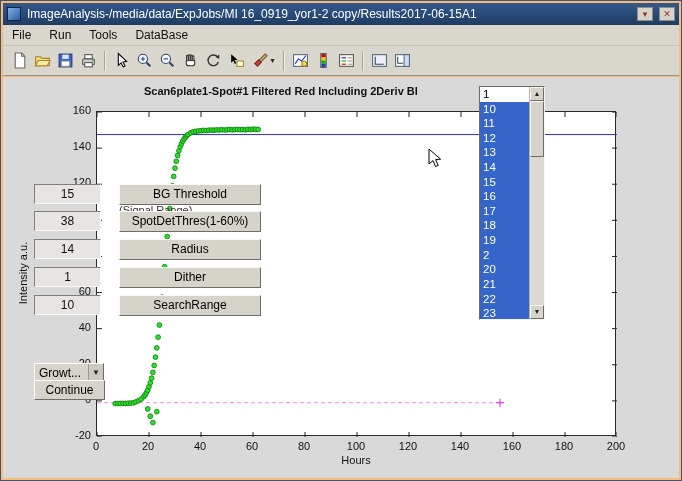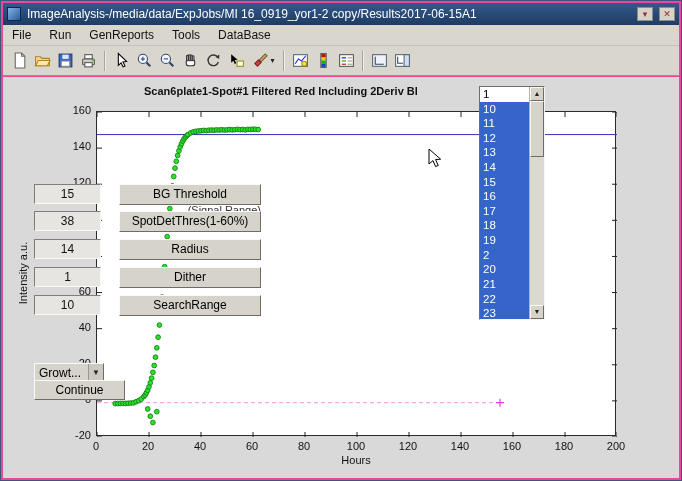--- a/index.html
+++ b/index.html
@@ -1,17 +1,17 @@
 <!DOCTYPE html>
 <html><head>
 <meta charset="utf-8">
 <style>
   html,body{margin:0;padding:0;background:#888;}
   *{box-sizing:border-box;}
-  .win{position:relative;width:682px;height:481px;background:#ec4899;border:1px solid #3a567c;
+  .win{position:relative;width:682px;height:481px;background:#fdba74;border:1px solid #3a567c;
        font-family:"Liberation Sans",sans-serif;overflow:hidden;}
   
   .titlebar{position:absolute;left:2px;top:2px;right:2px;height:22px;
             background:linear-gradient(180deg,#33598c,#1e3c63);display:flex;align-items:center;
             color:#fff;font-size:12px;padding:0 4px;gap:6px;}
   .app-icon{width:14px;height:14px;background:linear-gradient(135deg,#7fb2e8,#2b5b9e);
             border:1px solid #0e2746;flex:0 0 auto;}
   .title-text{flex:1;white-space:nowrap;overflow:hidden;}
   .winbtn{width:16px;height:14px;background:#d6d3ca;border:1px solid #8f8c83;color:#9c2c2c;
           font-size:9px;line-height:12px;text-align:center;flex:0 0 auto;}
@@ -37,29 +37,29 @@
   .xlabel{position:absolute;left:305px;top:453px;width:100px;text-align:center;font-size:11px;color:#111;z-index:2;}
   .ylabel{position:absolute;left:-43px;top:266px;width:130px;text-align:center;font-size:11px;color:#111;
           transform:rotate(-90deg);z-index:2;white-space:nowrap;}
   
   .efield{position:absolute;left:33px;width:67px;height:20px;background:#e6e5e1;
           border:1px solid;border-color:#807e76 #fbfaf6 #fbfaf6 #807e76;
           text-align:center;font-size:12px;line-height:18px;color:#111;z-index:5;}
   .pbtn{position:absolute;left:118px;width:142px;height:21px;background:#d6d3ca;
         border:1px solid;border-color:#fbfaf6 #6e6c64 #6e6c64 #fbfaf6;
         text-align:center;font-size:12px;line-height:19px;color:#000;z-index:5;}
-  .sub-label{position:absolute;left:118px;top:203px;width:142px;text-align:right;
+  .sub-label{position:absolute;left:118px;top:203px;width:142px;text-align:left;
              font-size:11px;color:#333;z-index:4;}
   .popup{position:absolute;left:33px;top:356px;width:70px;height:20px;background:#d6d3ca;
          border:1px solid;border-color:#fbfaf6 #6e6c64 #6e6c64 #fbfaf6;display:flex;
          font-size:12px;color:#000;z-index:5;margin-top:6px;}
   .popup-label{flex:1;padding:2px 0 0 4px;white-space:nowrap;overflow:hidden;}
   .popup-arrow{width:15px;background:#ccc9c0;border-left:1px solid #9a978e;text-align:center;
                font-size:8px;line-height:18px;color:#222;}
-  .cbtn{position:absolute;left:33px;top:379px;width:91px;height:20px;background:#d6d3ca;
+  .cbtn{position:absolute;left:33px;top:379px;width:71px;height:20px;background:#d6d3ca;
         border:1px solid;border-color:#fbfaf6 #6e6c64 #6e6c64 #fbfaf6;
         text-align:center;font-size:12px;line-height:18px;color:#000;z-index:5;}
   
   .listbox{position:absolute;left:478px;top:85px;width:66px;height:234px;background:#fff;
            border:1px solid;border-color:#6f6d66 #f7f6f2 #f7f6f2 #6f6d66;display:flex;z-index:8;}
   .lb-items{flex:1;overflow:hidden;}
   .lb-item{height:14.62px;font-size:11.5px;line-height:14.6px;padding-left:3px;background:#fff;color:#000;}
   .lb-item.sel{background:#3565c8;color:#fff;}
   .sbar{width:15px;position:relative;background:#dcd9d0;border-left:1px solid #b5b2a9;}
   .sbtn{position:absolute;left:0;width:14px;height:14px;background:#d6d3ca;
@@ -78,21 +78,20 @@
   <div class="titlebar">
     <div class="app-icon"></div>
     <div class="title-text">ImageAnalysis-/media/data/ExpJobs/MI 16_0919_yor1-2 copy/Results2017-06-15A1</div>
     <div class="winbtn">▾</div>
     <div class="winbtn">✕</div>
   </div>
 
   <div class="menubar">
       <div class="menu-item">File</div>
       <div class="menu-item">Run</div>
-      <div class="menu-item">GenReports</div>
       <div class="menu-item">Tools</div>
       <div class="menu-item">DataBase</div>
     </div>
 
   <div class="toolbar">
     <div class="tool-btn">
       <svg width="17" height="17" viewBox="0 0 16 16">
           <path d="M4 1h6l3 3v11H4z" fill="#fff" stroke="#666"></path>
           <path d="M10 1v3h3" fill="none" stroke="#666"></path>
         </svg>

